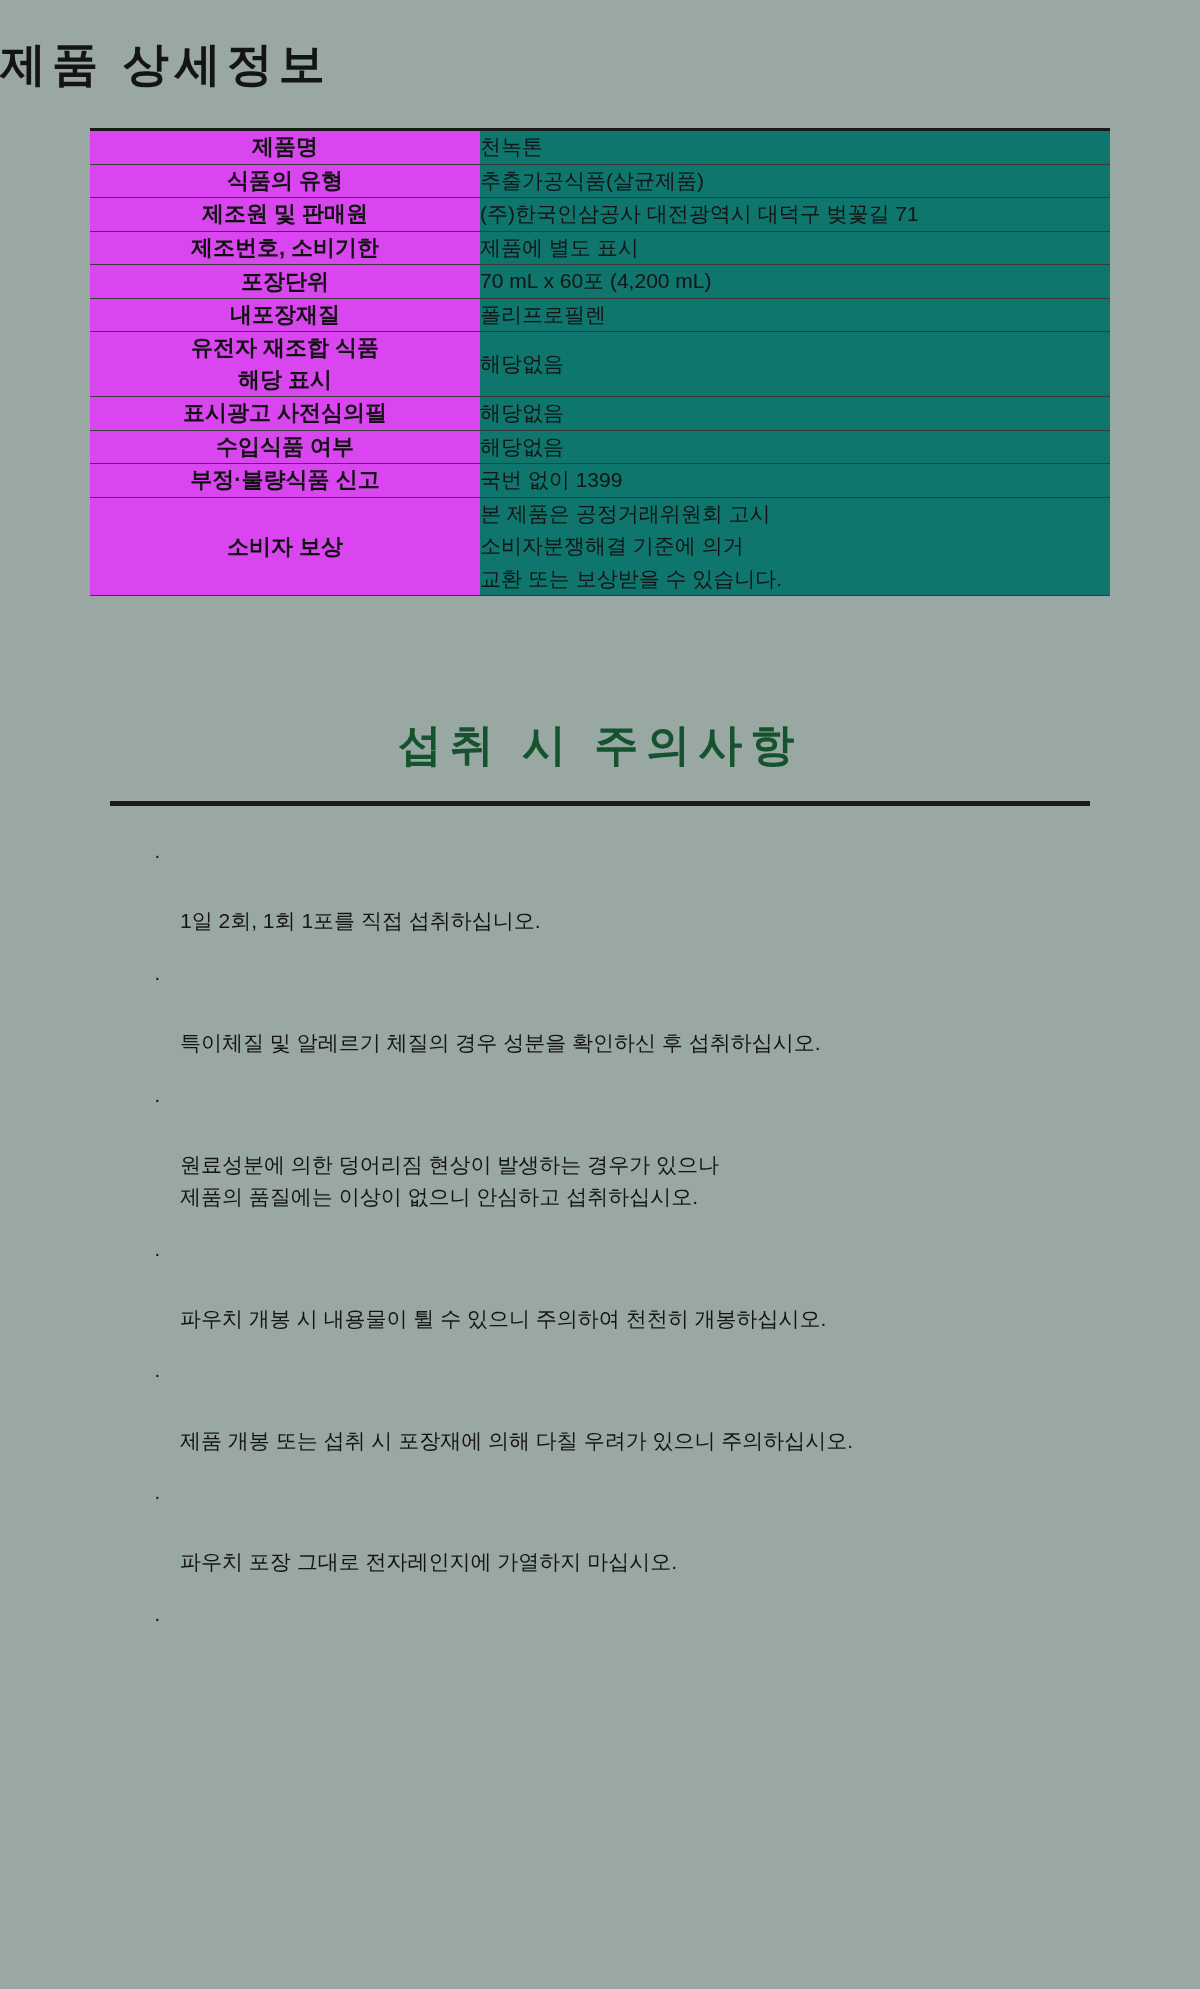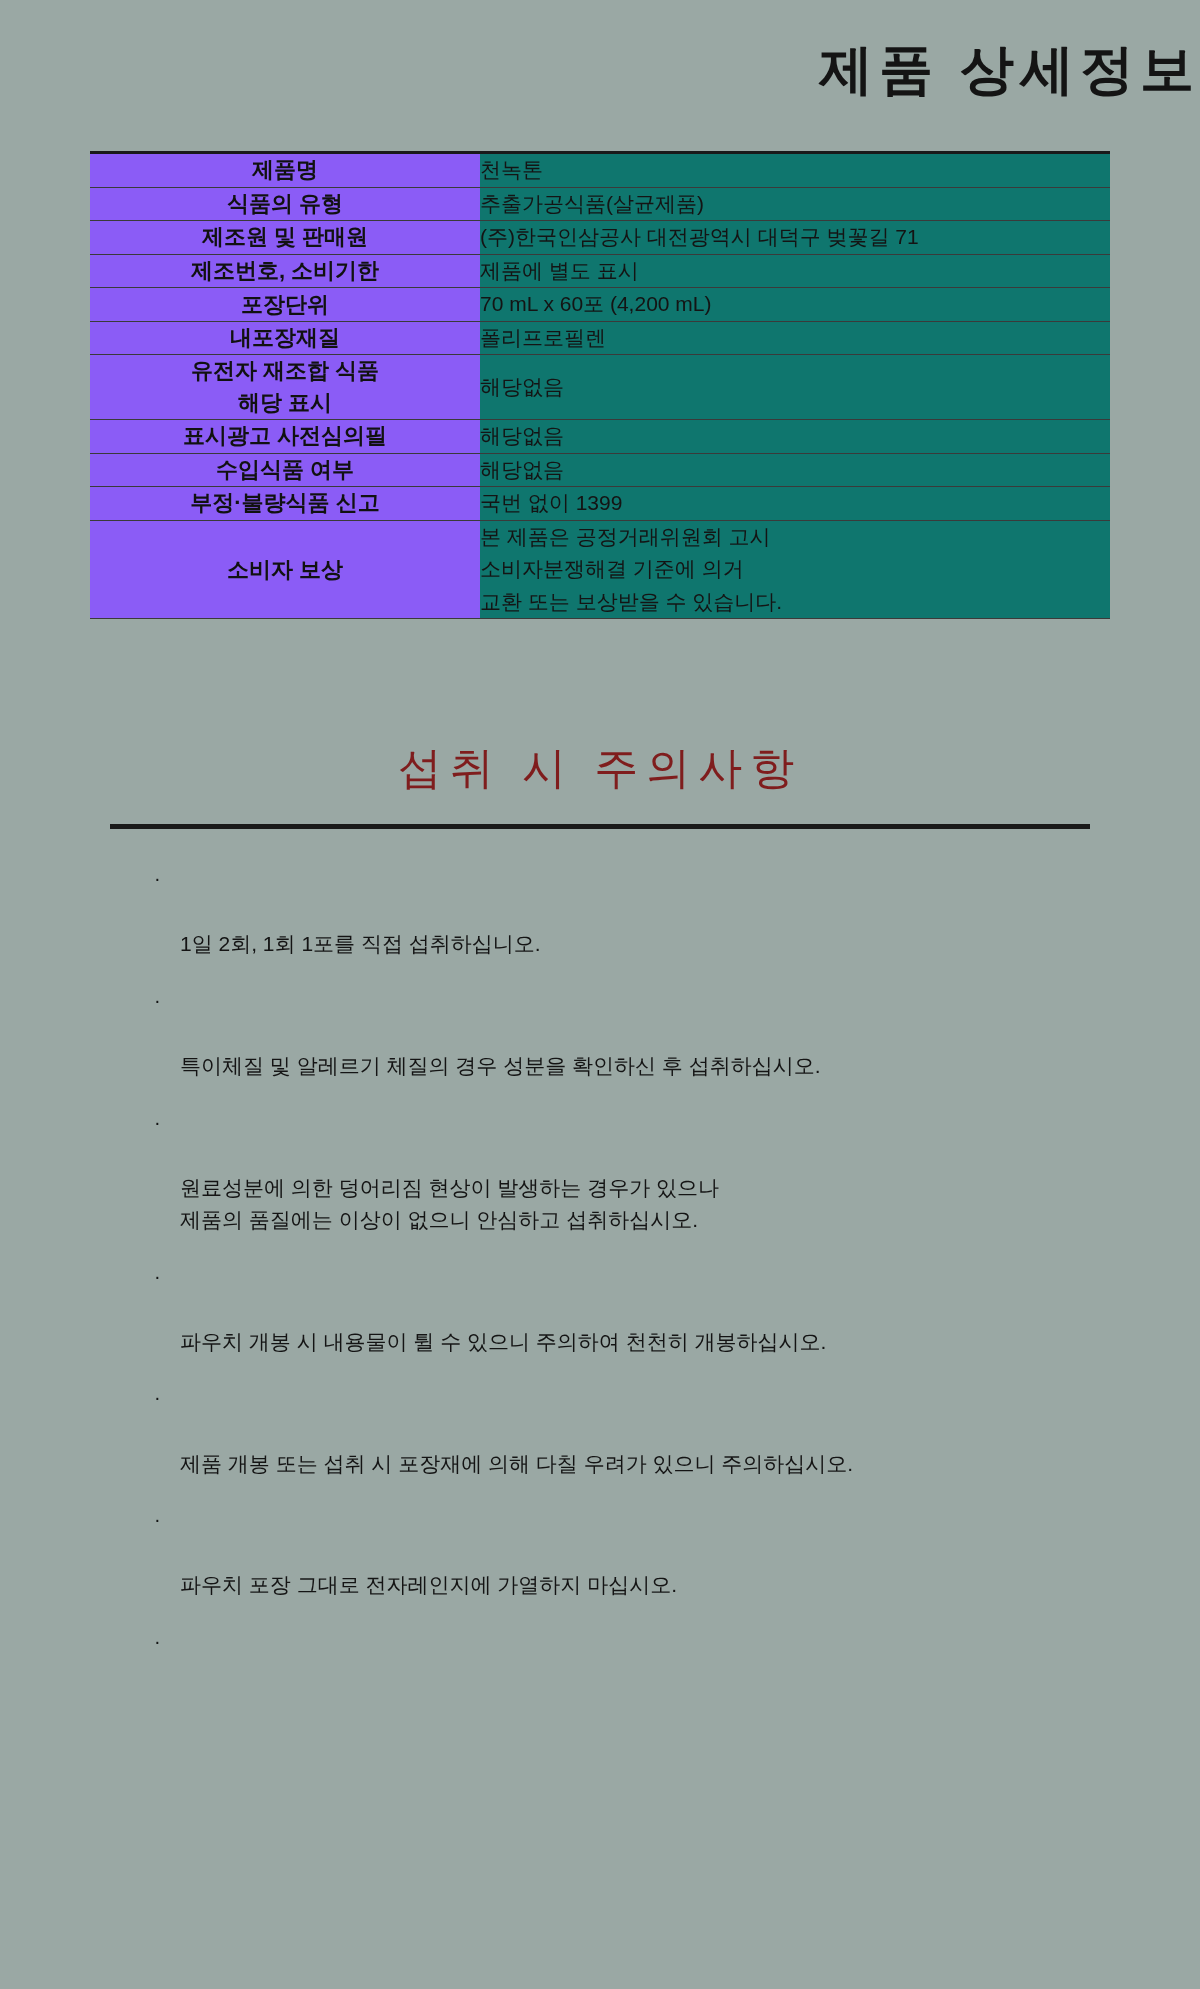--- a/index.html
+++ b/index.html
@@ -15,28 +15,28 @@
     -webkit-font-smoothing: antialiased;
   }
   .page {
     width: 1200px;
     box-sizing: border-box;
     padding: 0;
   }
 
   
   .section-title {
-    text-align: right;
-    font-size: 54px;
+    text-align: left;
+    font-size: 46px;
     font-weight: 700;
     letter-spacing: 6px;
     color: #141414;
     margin: 0;
     padding-top: 34px;
-    padding-bottom: 44px;
+    padding-bottom: 32px;
   }
 
   .detail-table-wrap {
     margin: 0 auto;
     width: 1020px;
   }
   table.detail-table {
     width: 100%;
     border-collapse: collapse;
     table-layout: fixed;
@@ -49,21 +49,21 @@
   }
   table.detail-table tr.last-row {
     border-bottom: 3px solid #1a1a1a;
   }
   table.detail-table td {
     vertical-align: middle;
     padding: 0;
   }
   td.label-cell {
     width: 390px;
-    background: #8b5cf6;
+    background: #d946ef;
     font-size: 22px;
     font-weight: 700;
     color: #111;
     text-align: center;
     line-height: 1.45;
     padding: 20px 10px;
     white-space: pre-line;
   }
   td.value-cell {
     background: #0f766e;
@@ -76,23 +76,23 @@
     margin-top: 6px;
   }
 
   
   .cautions {
     margin-top: 120px;
   }
   .cautions-title {
     text-align: center;
     font-size: 44px;
-    font-weight: 400;
+    font-weight: 700;
     letter-spacing: 8px;
-    color: #7f1d1d;
+    color: #14532d;
     margin: 0 0 26px 0;
   }
   .rule {
     width: 980px;
     height: 5px;
     background: #1a1a1a;
     margin: 0 auto 34px auto;
   }
   ul.caution-list {
     list-style: none;

